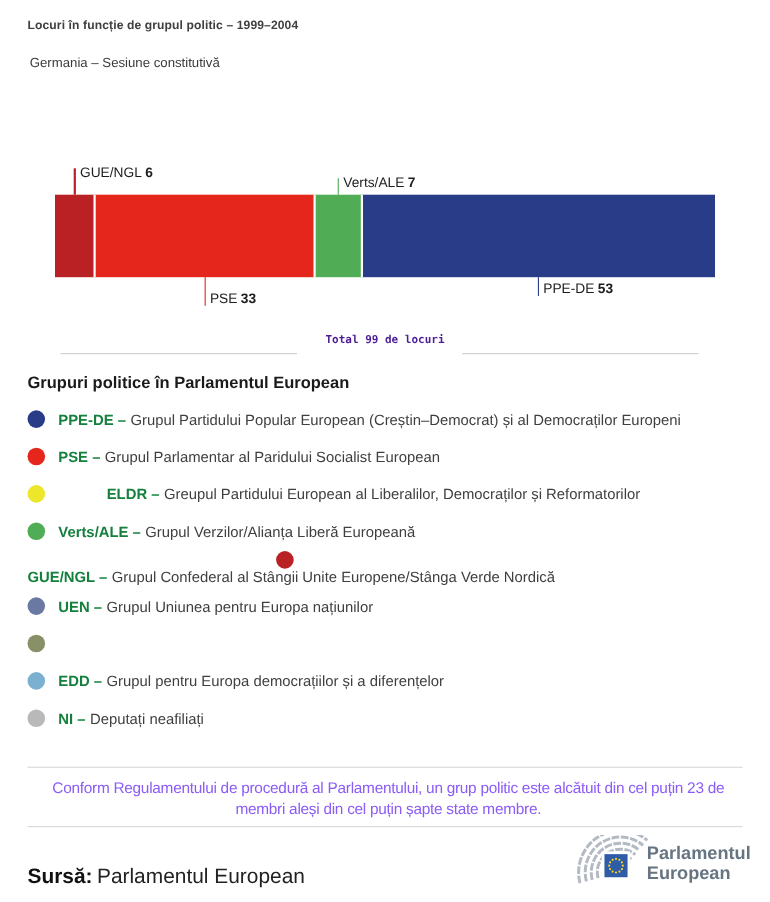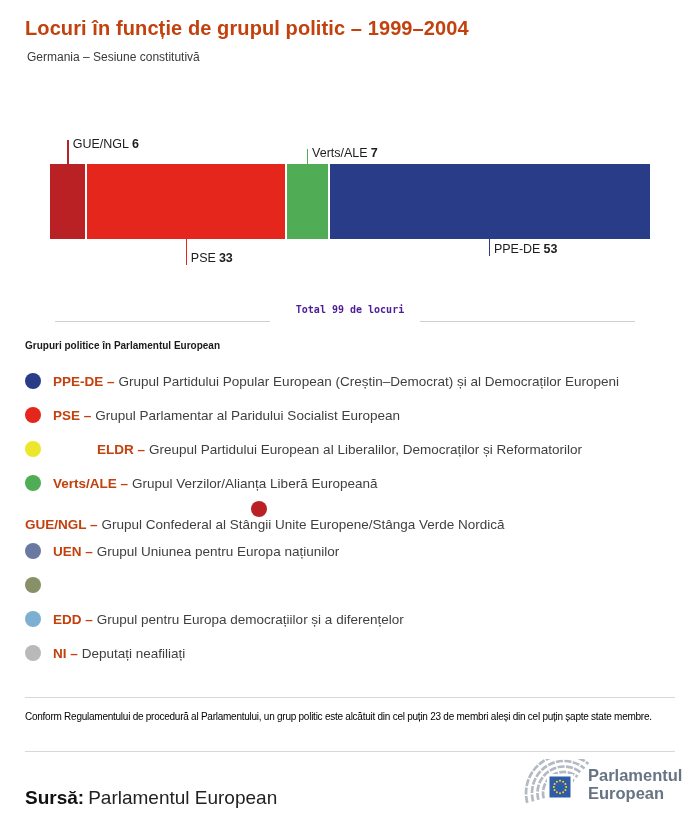--- a/index.html
+++ b/index.html
@@ -1,48 +1,48 @@
 <!DOCTYPE html>
 <html><head>
 <meta charset="utf-8">
 <style>
   html,body{margin:0;padding:0;background:#ffffff;}
   .page{
     position:relative;width:700px;height:820px;background:#ffffff;overflow:hidden;
     font-family:"Liberation Sans",sans-serif;color:#1c1c1c;
   }
   .abs{position:absolute;}
-  .title{left:25px;top:17px;font-size:20px;font-weight:700;color:#c2410c;letter-spacing:.1px;}
+  .title{left:25px;top:17px;font-size:11px;font-weight:700;color:#404040;letter-spacing:.1px;}
   .subtitle{left:27px;top:50px;font-size:12px;font-weight:400;color:#3a3a3a;}
   .bar-label{position:absolute;font-size:12.5px;color:#1d1d1d;white-space:nowrap;line-height:15px;}
   .bar-label b{margin-left:3px;}
   .total-text{
     left:270px;top:299px;width:160px;text-align:center;
     font-family:"DejaVu Sans Mono",monospace;font-weight:700;font-size:10px;line-height:22px;color:#4c1d95;
   }
   .rule{height:0;border-top:1px solid #cfcfcf;}
-  .legend-heading{left:25px;top:340px;font-size:10px;font-weight:700;color:#1a1a1a;}
+  .legend-heading{left:25px;top:340px;font-size:15px;font-weight:700;color:#1a1a1a;}
   .legend{left:25px;top:365px;width:660px;}
   .legend-row{position:absolute;left:0;height:32px;display:flex;align-items:center;}
   .legend-dot{width:16px;height:16px;border-radius:50%;margin-right:12px;flex:0 0 16px;}
   .legend-text{font-size:13.5px;color:#3f3f3f;white-space:nowrap;}
-  .legend-text b{color:#c2410c;margin-right:4px;}
-  .footnote{left:25px;top:707px;width:656px;font-size:10px;line-height:19px;color:#000000;letter-spacing:-0.25px;}
+  .legend-text b{color:#15803d;margin-right:4px;}
+  .footnote{left:25px;top:707px;width:656px;font-size:14px;line-height:19px;color:#8b5cf6;letter-spacing:-0.25px;text-align:center;}
   .source{left:25px;top:787px;font-size:19px;color:#222;}
   .source b{color:#111;margin-right:4px;}
 </style>
 </head>
 <body>
 
 <div class="page">
 
   <div class="abs title">Locuri în funcție de grupul politic – 1999–2004</div>
   <div class="abs subtitle">Germania – Sesiune constitutivă</div>
 
-  <div id="chart-layer" class="abs" style="left:0;top:0;width:656px;height:300px;">
+  <div id="chart-layer" class="abs" style="left:0;top:13px;width:656px;height:300px;">
       <div style="position: absolute; left: 50px; top: 164px; width: 36.3636px; height: 75px; background: rgb(185, 33, 36);"></div>
       <div style="position: absolute; left: 67.4px; top: 140px; width: 1.5px; height: 24px; background: rgb(185, 33, 36);"></div>
       <div class="bar-label" style="left: 72.6818px; top: 137px;"><span>GUE/NGL</span><b>6</b></div>
       <div style="position: absolute; left: 86.3636px; top: 164px; width: 200px; height: 75px; background: rgb(228, 38, 28);"></div>
       <div style="position: absolute; left: 85.3636px; top: 164px; width: 2px; height: 75px; background: rgb(255, 255, 255);"></div>
       <div style="position: absolute; left: 185.6px; top: 239px; width: 1.5px; height: 26px; background: rgb(228, 38, 28);"></div>
       <div class="bar-label" style="left: 190.864px; top: 251px;"><span>PSE</span><b>33</b></div>
       <div style="position: absolute; left: 286.364px; top: 164px; width: 42.4242px; height: 75px; background: rgb(80, 172, 85);"></div>
       <div style="position: absolute; left: 285.364px; top: 164px; width: 2px; height: 75px; background: rgb(255, 255, 255);"></div>
       <div style="position: absolute; left: 306.8px; top: 149px; width: 1.5px; height: 15px; background: rgb(80, 172, 85);"></div>

